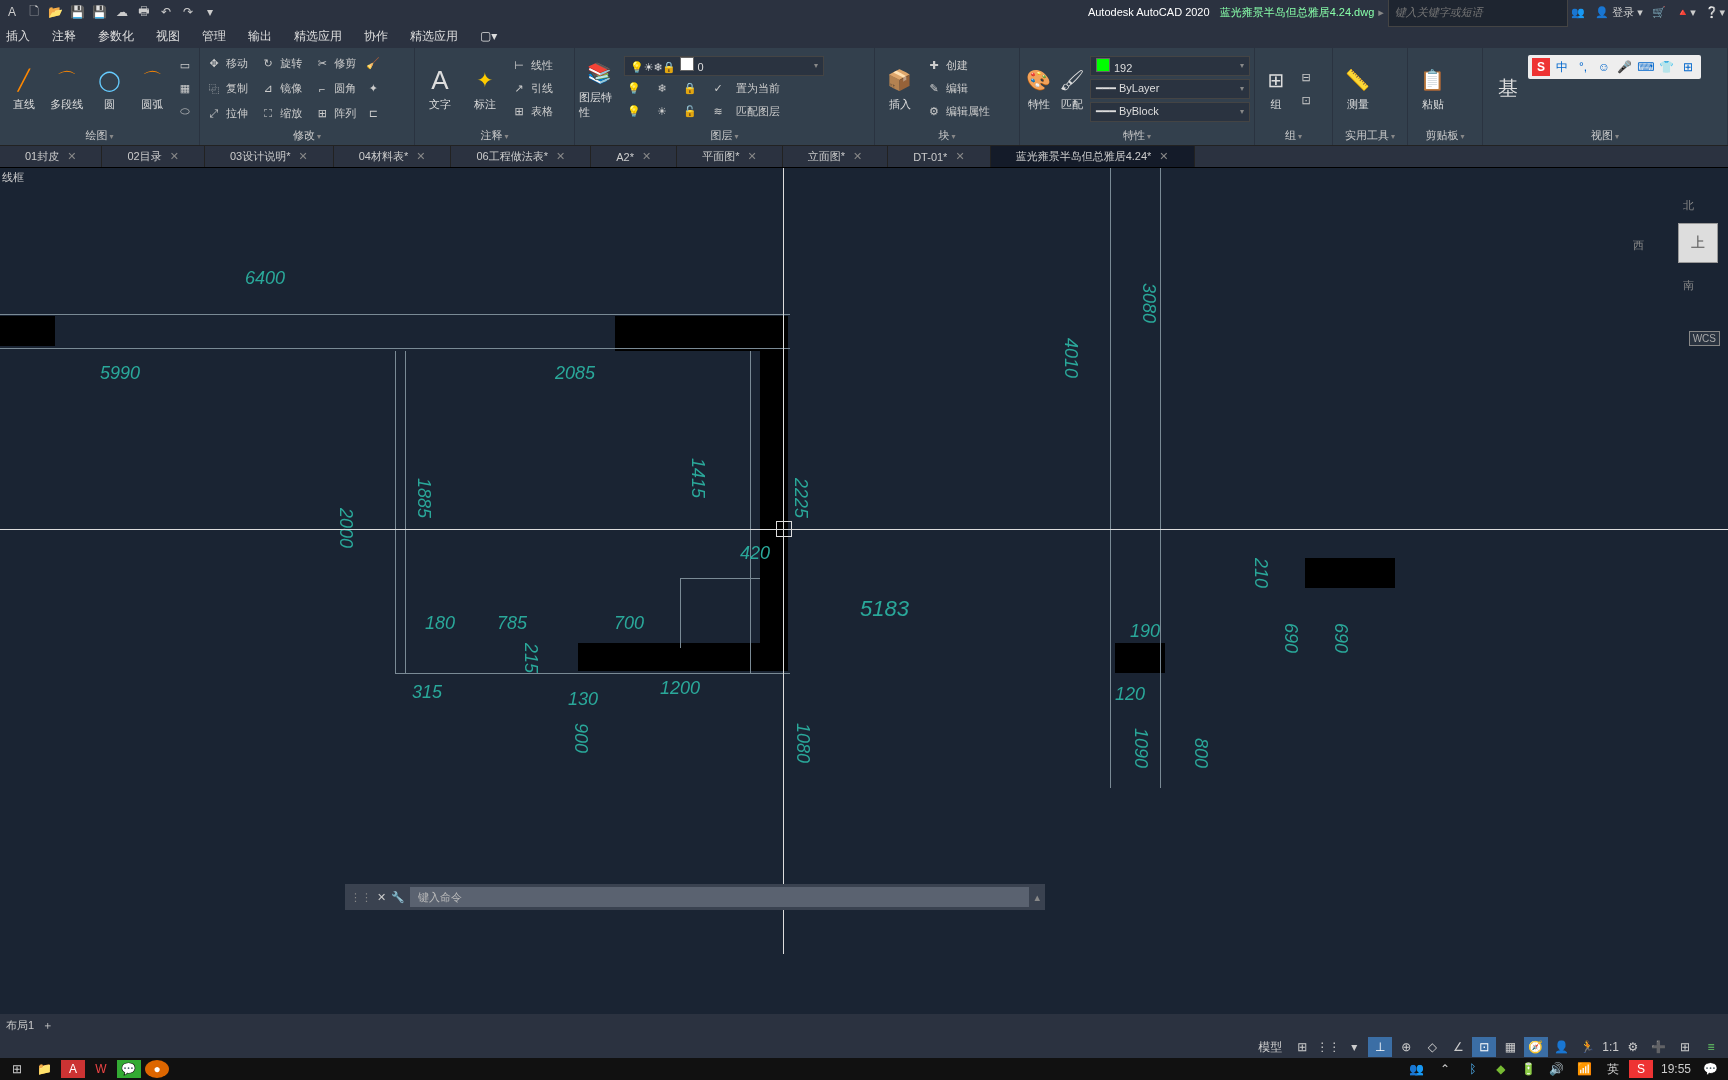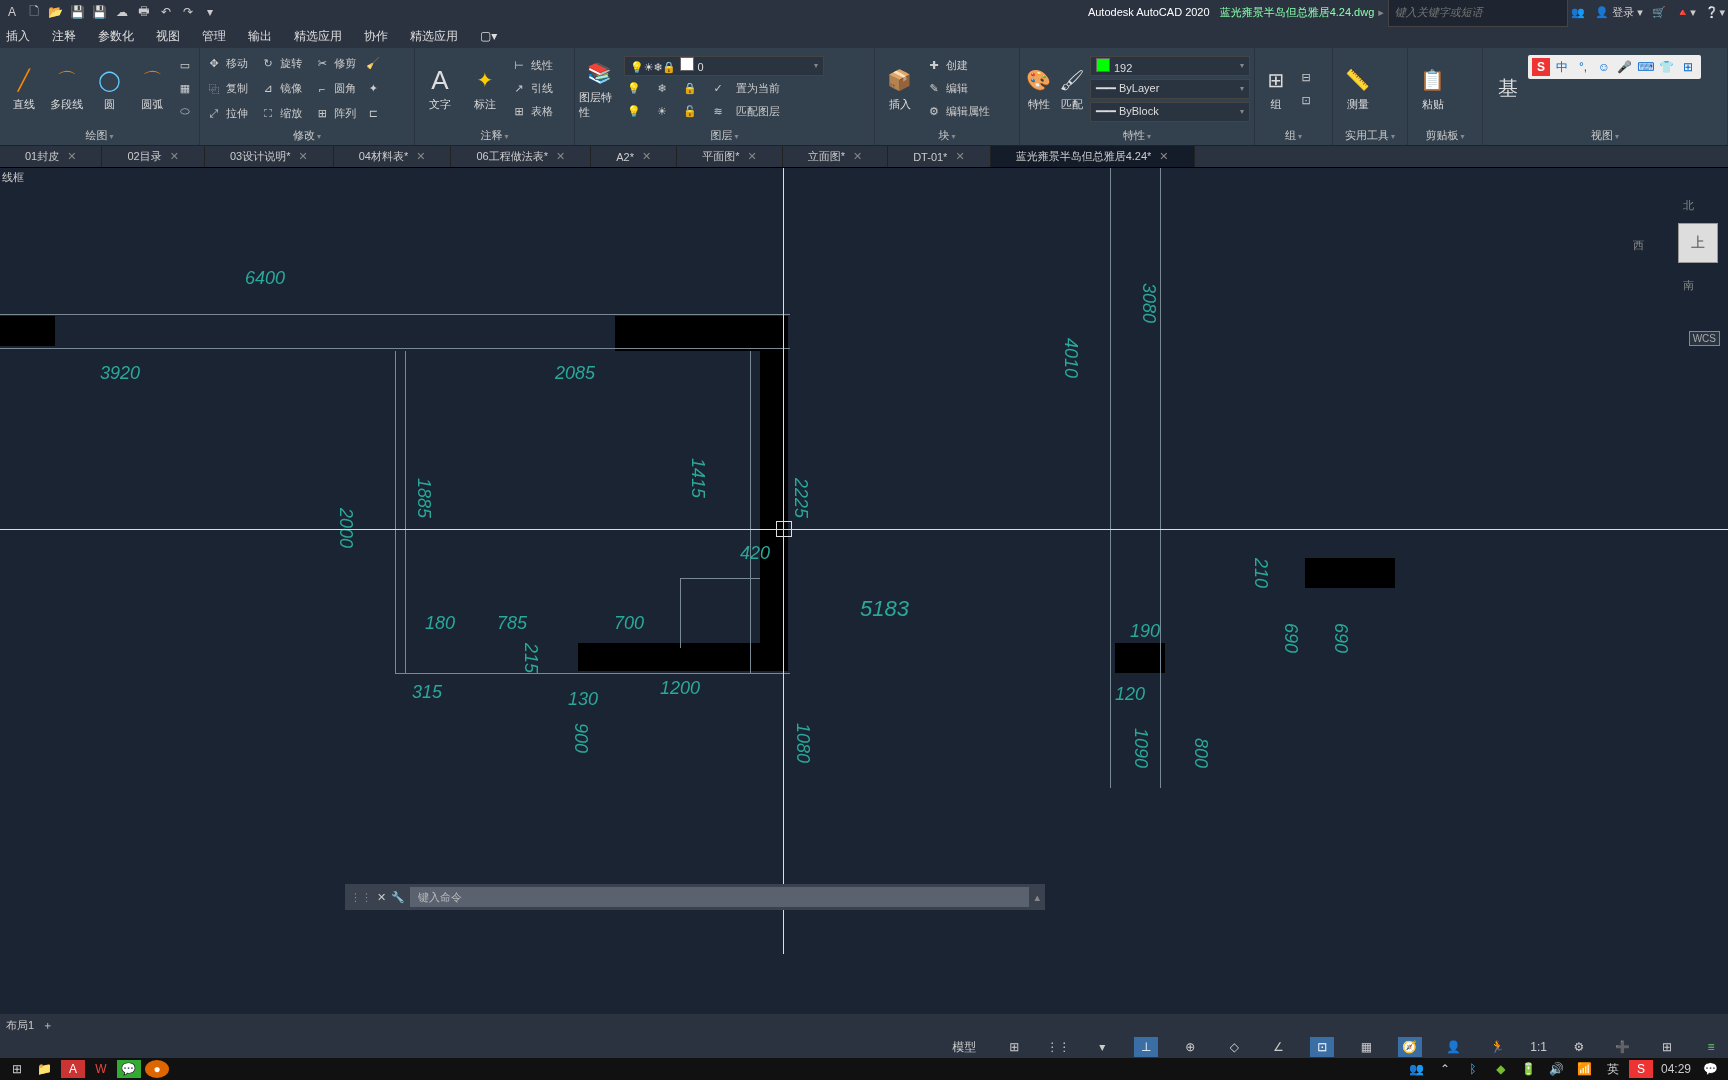--- a/index.html
+++ b/index.html
@@ -43,21 +43,21 @@
 .vc-face{position:absolute;width:40px;height:40px;left:50px;top:25px;background:#ddd;border:1px solid #999;display:flex;align-items:center;justify-content:center;color:#555;font-size:14px}
 .vc-n{position:absolute;top:0;left:55px}
 .vc-w{position:absolute;top:40px;left:5px}
 .vc-s{position:absolute;top:80px;left:55px}
 .wcs{position:absolute;right:8px;bottom:608px;font-size:10px;color:#aaa;border:1px solid #888;padding:1px 3px;background:#2a3340}
 .cmd-bar{position:absolute;left:345px;bottom:44px;width:700px;height:26px;display:flex;align-items:center;background:#3a4250;gap:5px;padding:0 5px}
 .cmd-handle{color:#888}
 .cmd-input{flex:1;background:#5a6270;height:20px;border:none;color:#aaa;padding:0 8px;}
 .cmd-input::placeholder{color:#bbb}
 .layout-tabs{position:absolute;bottom:44px;left:0;height:22px;display:flex;align-items:center;gap:8px;padding:0 6px;color:#ccc;background:#2b3240;width:100%}
-.status-bar{position:absolute;bottom:22px;left:0;right:0;height:22px;background:#2b3240;display:flex;justify-content:flex-end;align-items:center;gap:20px;padding:0 5px}
+.status-bar{position:absolute;bottom:22px;left:0;right:0;height:22px;background:#2b3240;display:flex;justify-content:flex-end;align-items:center;gap:2px;padding:0 5px}
 .status-btn{width:24px;height:20px;display:flex;align-items:center;justify-content:center;color:#ccc;font-size:12px}
 .status-btn.active{background:#3b6ea5;color:#fff}
 .taskbar{position:absolute;bottom:0;left:0;right:0;height:22px;background:#111;display:flex;align-items:center;gap:4px;padding:0 5px}
 .tb-item{width:24px;height:18px;display:flex;align-items:center;justify-content:center;font-size:12px;color:#ccc}
 .tb-spacer{flex:1}
 .tb-item.red{background:#c33;color:#fff}
 .tb-item.orange{background:#d60;color:#fff;border-radius:50%}
 .tb-item.green{background:#3a3;color:#fff}
 .top-left-label{position:absolute;top:2px;left:2px;color:#ccc;font-size:11px}
 .ime-bar{position:absolute;right:27px;top:55px;height:24px;background:#eee;display:flex;align-items:center;gap:3px;padding:0 4px;border-radius:2px}
@@ -368,21 +368,21 @@
   <div class="cad-line" style="left:395px;top:183px;width:1px;height:322px"></div>
   <div class="cad-line" style="left:405px;top:183px;width:1px;height:322px"></div>
   <div class="cad-line" style="left:750px;top:183px;width:1px;height:322px"></div>
   <div class="cad-line" style="left:395px;top:505px;width:395px;height:1px"></div>
   <div class="cad-line" style="left:680px;top:410px;width:80px;height:1px"></div>
   <div class="cad-line" style="left:680px;top:410px;width:1px;height:70px"></div>
   <div class="cad-line" style="left:1110px;top:0;width:1px;height:620px"></div>
   <div class="cad-line" style="left:1160px;top:0;width:1px;height:620px"></div>
 
   <div class="dim-txt" style="left:245px;top:100px">6400</div>
-  <div class="dim-txt" style="left:100px;top:195px">3920</div>
+  <div class="dim-txt" style="left:100px;top:195px">5990</div>
   <div class="dim-txt" style="left:555px;top:195px">2085</div>
   <div class="dim-txt v" style="left:335px;top:340px">2000</div>
   <div class="dim-txt v" style="left:413px;top:310px">1885</div>
   <div class="dim-txt v" style="left:687px;top:290px">1415</div>
   <div class="dim-txt v" style="left:790px;top:310px">2225</div>
   <div class="dim-txt" style="left:740px;top:375px">420</div>
   <div class="dim-txt" style="left:425px;top:445px">180</div>
   <div class="dim-txt" style="left:497px;top:445px">785</div>
   <div class="dim-txt" style="left:614px;top:445px">700</div>
   <div class="dim-txt" style="left:660px;top:510px">1200</div>
@@ -459,15 +459,15 @@
   <span class="tb-spacer"></span>
   <span class="tb-item">👥</span>
   <span class="tb-item">⌃</span>
   <span class="tb-item" style="color:#5bf">ᛒ</span>
   <span class="tb-item" style="color:#7b3">◆</span>
   <span class="tb-item">🔋</span>
   <span class="tb-item">🔊</span>
   <span class="tb-item">📶</span>
   <span class="tb-item">英</span>
   <span class="tb-item" style="background:#e33;color:#fff">S</span>
-  <span class="tb-item" style="width:auto;padding:0 4px">04:29</span>
+  <span class="tb-item" style="width:auto;padding:0 4px">19:55</span>
   <span class="tb-item">💬</span>
 </div>
 
 </body></html>

